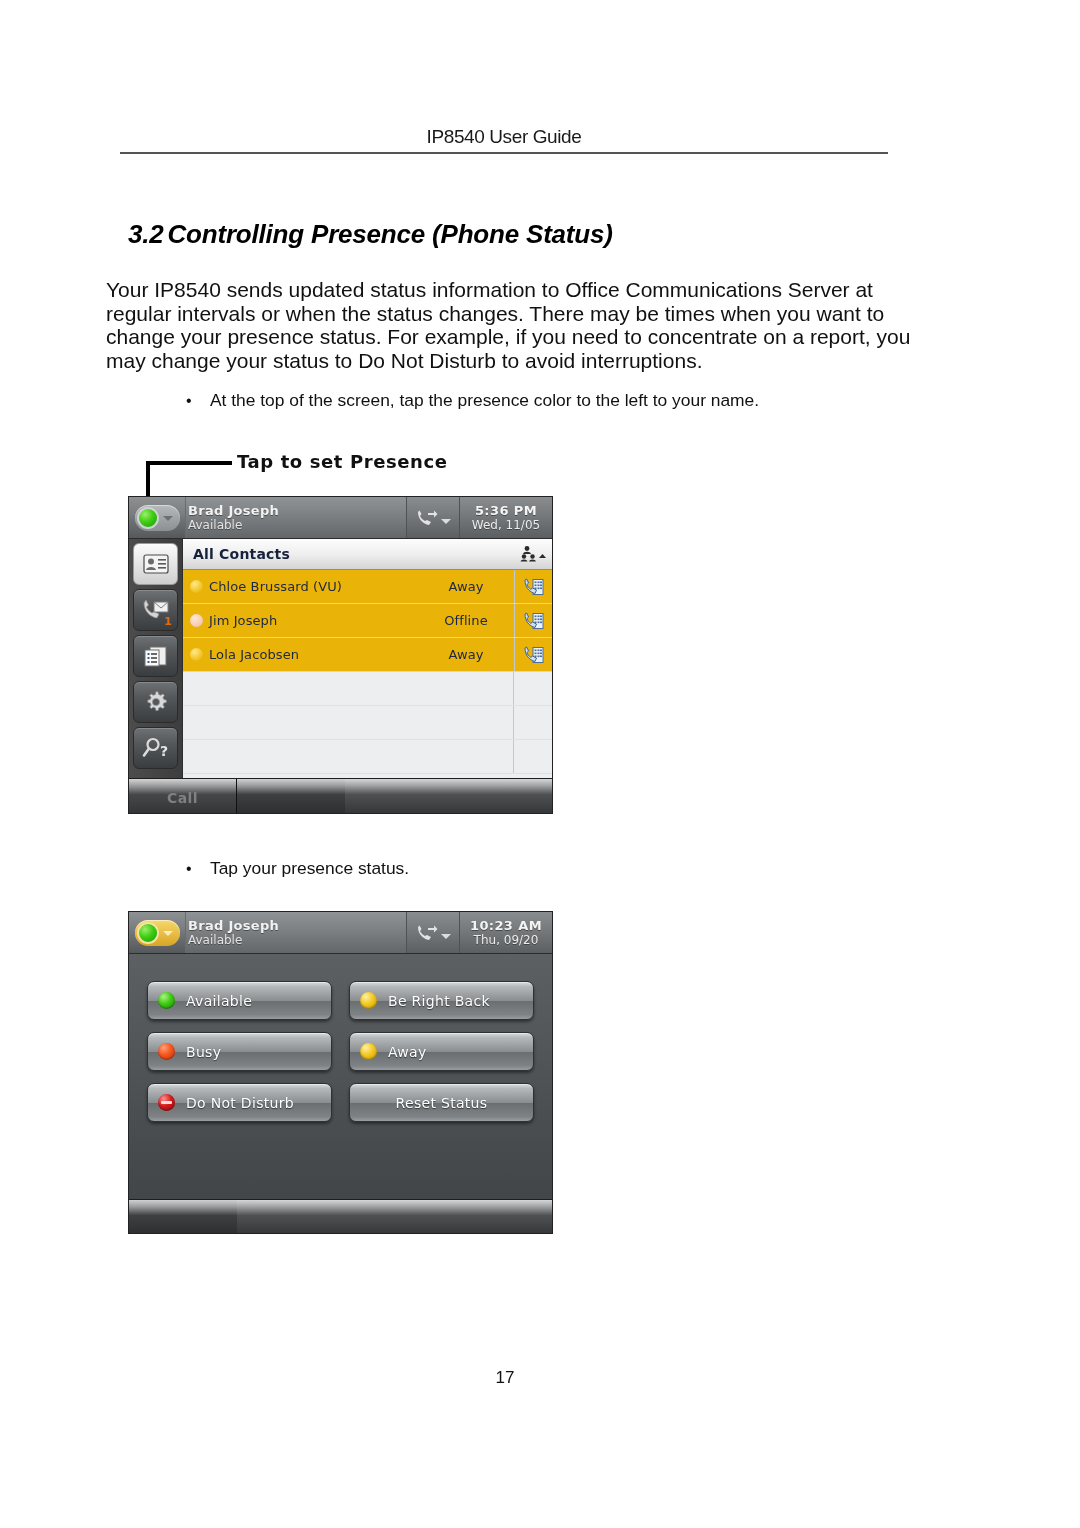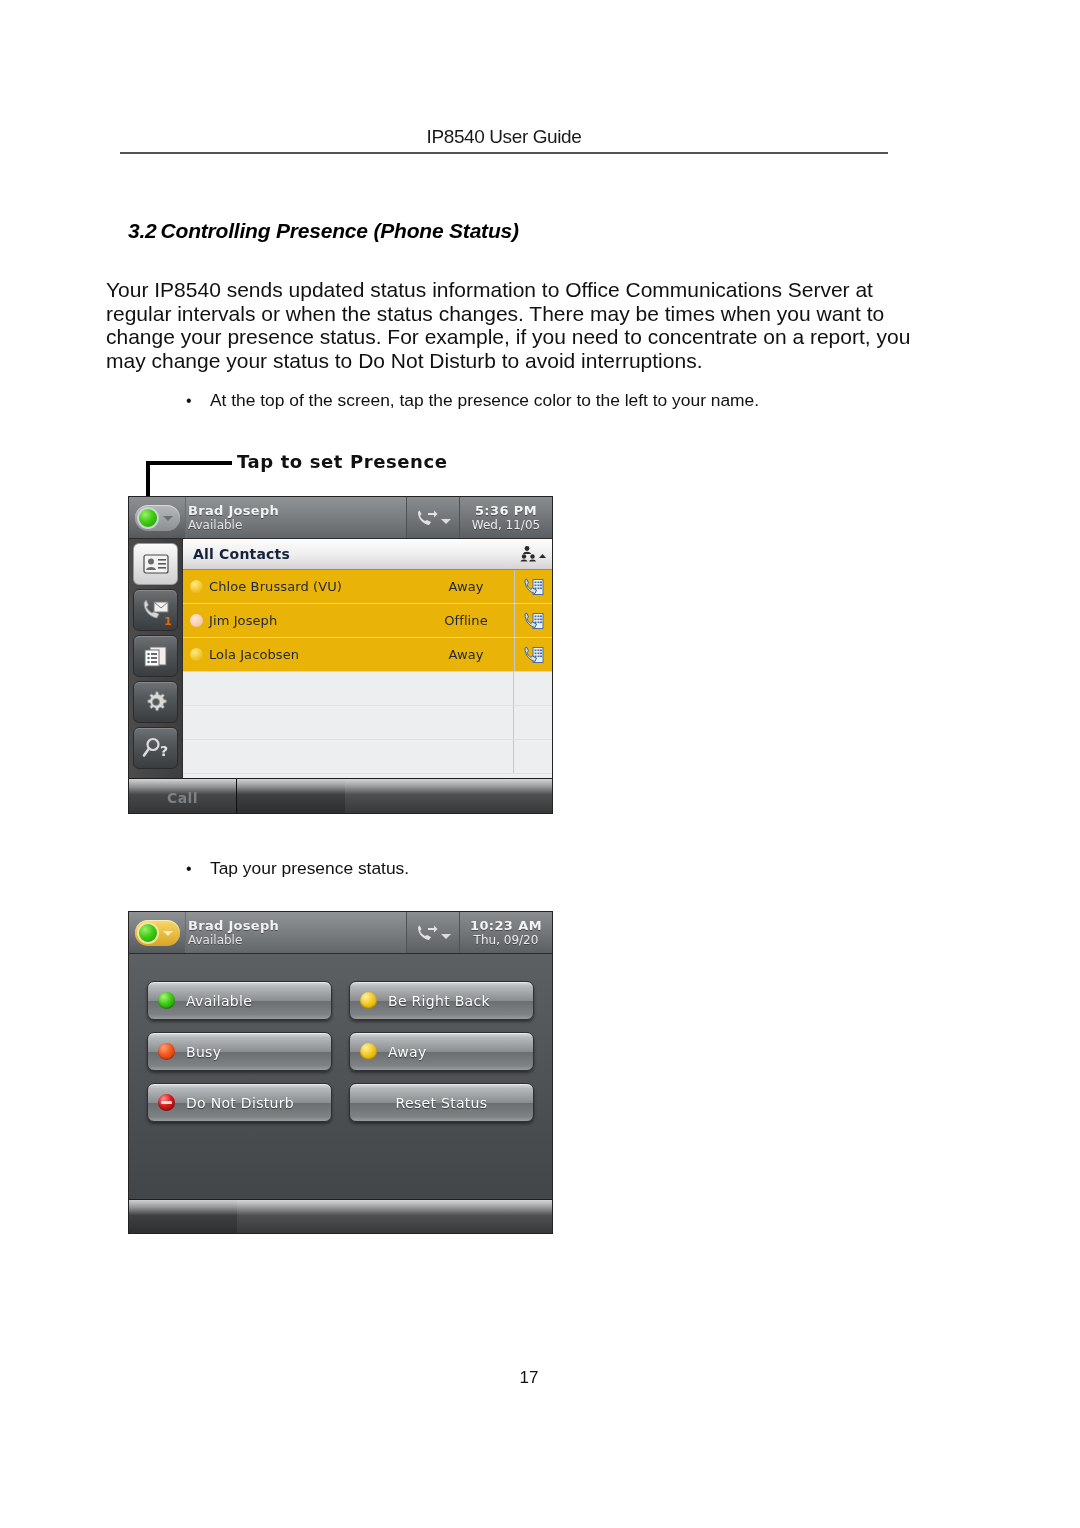--- a/index.html
+++ b/index.html
@@ -46,21 +46,21 @@
     width: 768px;
     height: 2px;
     background: #555;
   }
 
   
   .section-heading {
     position: absolute;
     left: 128px;
     top: 219px;
-    font-size: 21px;
+    font-size: 26px;
     font-weight: bold;
     font-style: italic;
     color: #000;
     letter-spacing: -0.2px;
     white-space: nowrap;
   }
   .section-heading .num { margin-right: 4px; }
 
   
   .body-para {
@@ -453,21 +453,20 @@
   }
 
   
   .page-number {
     position: absolute;
     left: 0; top: 1368px;
     width: 1010px;
     text-align: center;
     font-size: 17px;
     color: #111;
-    margin-left: 24px;
   }
 </style>
 </head>
 <body>
 
 <div class="page">
 
   <div class="doc-header">
     <span class="doc-header-title">IP8540 User Guide</span>
   </div>

